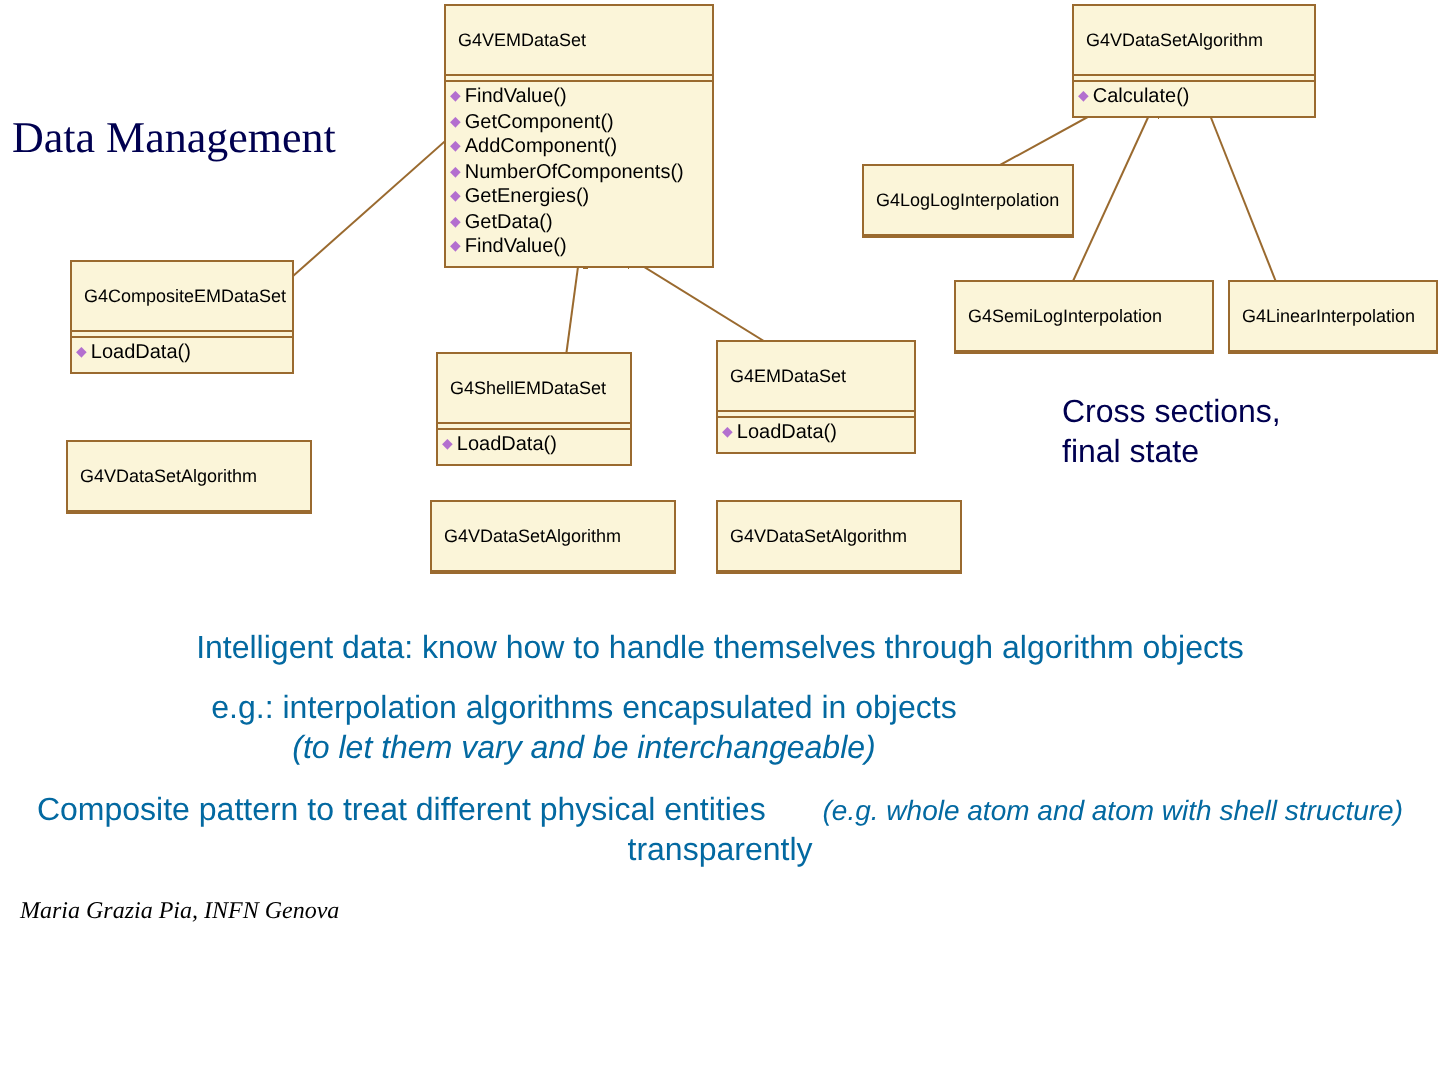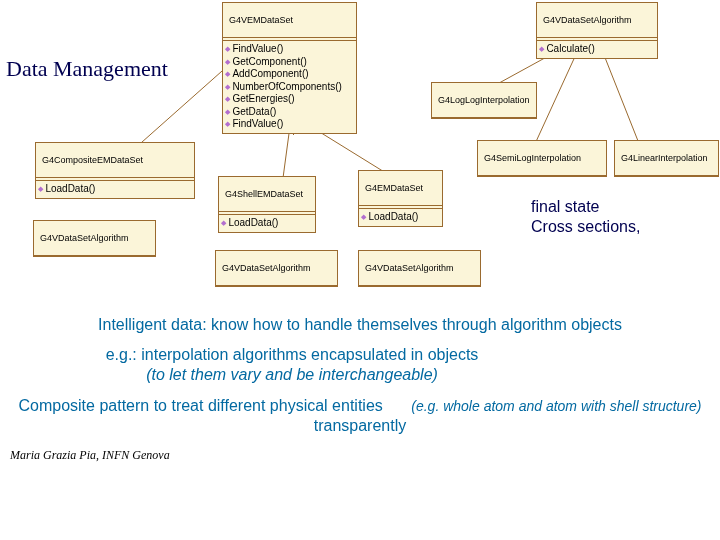--- a/index.html
+++ b/index.html
@@ -134,57 +134,57 @@
 <div class="uml-box" style="left:431px; top:82px; width:106px;">
   <div class="uml-title">G4LogLogInterpolation</div>
 </div>
 <div class="uml-box" style="left:477px; top:140px; width:130px;">
   <div class="uml-title">G4SemiLogInterpolation</div>
 </div>
 <div class="uml-box" style="left:614px; top:140px; width:105px;">
   <div class="uml-title">G4LinearInterpolation</div>
 </div>
 
-<div class="uml-box" style="left:35px; top:142px; width:160px;">
+<div class="uml-box" style="left:35px; top:130px; width:112px;">
   <div class="uml-title">G4CompositeEMDataSet</div>
   <div class="uml-sep"></div>
   <div class="uml-methods">
     <div>LoadData()</div>
   </div>
 </div>
 
 <div class="uml-box" style="left:218px; top:176px; width:98px;">
   <div class="uml-title">G4ShellEMDataSet</div>
   <div class="uml-sep"></div>
   <div class="uml-methods">
     <div>LoadData()</div>
   </div>
 </div>
 
-<div class="uml-box" style="left:358px; top:170px; width:85px;">
+<div class="uml-box" style="left:358px; top:170px; width:100px;">
   <div class="uml-title">G4EMDataSet</div>
   <div class="uml-sep"></div>
   <div class="uml-methods">
     <div>LoadData()</div>
   </div>
 </div>
 
 <div class="uml-box" style="left:33px; top:220px; width:123px;">
   <div class="uml-title">G4VDataSetAlgorithm</div>
 </div>
 <div class="uml-box" style="left:215px; top:250px; width:123px;">
   <div class="uml-title">G4VDataSetAlgorithm</div>
 </div>
 <div class="uml-box" style="left:358px; top:250px; width:123px;">
   <div class="uml-title">G4VDataSetAlgorithm</div>
 </div>
 
 <div class="note-cross">
+  <div>Cross sections,</div>
   <div>final state</div>
-  <div>Cross sections,</div>
 </div>
 
 <div class="para p1">Intelligent data: know how to handle themselves through algorithm objects</div>
 <div class="para p2">
   <span>e.g.: interpolation algorithms encapsulated in objects</span><br>
   <span class="italic">(to let them vary and be interchangeable)</span>
 </div>
 <div class="para p3">
   <span>Composite pattern to treat different physical entities </span><span class="small">(e.g. whole atom and atom with shell structure)</span><span> transparently</span>
 </div>

